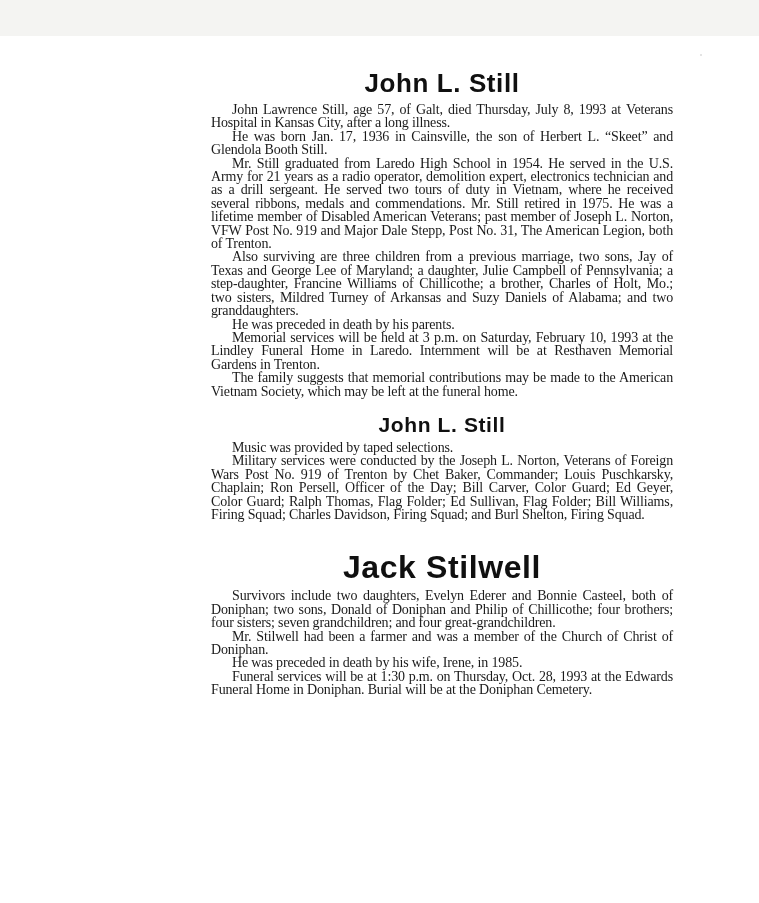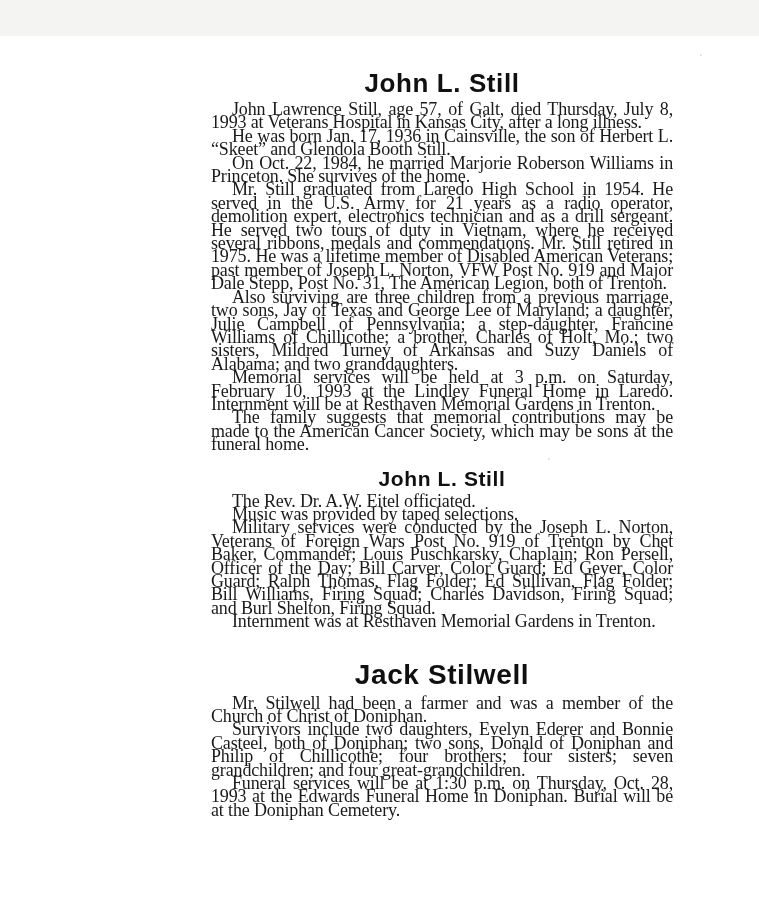--- a/index.html
+++ b/index.html
@@ -27,24 +27,24 @@
   .obit-title {
     font-family: "Liberation Sans", "DejaVu Sans", sans-serif;
     font-weight: 700;
     text-align: center;
     color: #101010;
     margin: 0;
     letter-spacing: 0.6px;
   }
   .title-lg { font-size: 26px; line-height: 30px; margin-bottom: 5px; }
   .title-md { font-size: 21px; line-height: 25px; margin: 14px 0 4px; }
-  .title-xl { font-size: 28px; line-height: 32px; margin: 30px 0 6px; }
+  .title-xl { font-size: 32px; line-height: 32px; margin: 30px 0 6px; }
   .obit p {
     margin: 0;
-    font-size: 18px;
+    font-size: 14px;
     line-height: 13.4px;
     text-align: justify;
     text-indent: 21px;
     letter-spacing: -0.15px;
     color: #1a1a1a;
   }
   
   .speck {
     position: absolute;
     background: #b9b9b9;
@@ -56,39 +56,38 @@
 </head>
 <body>
 
 <div class="page">
   <div class="column">
 
     <section class="obit">
       <h1 class="obit-title title-lg">John L. Still</h1>
       <p>John Lawrence Still, age 57, of Galt, died Thursday, July 8, 1993 at Veterans Hospital in Kansas City, after a long illness.</p>
       <p>He was born Jan. 17, 1936 in Cainsville, the son of Herbert L. “Skeet” and Glendola Booth Still.</p>
-      <p>On Oct. 22, 1984, he married Marjorie Roberson Williams in Princeton. She survives of the home.</p>
       <p>Mr. Still graduated from Laredo High School in 1954. He served in the U.S. Army for 21 years as a radio operator, demolition expert, electronics technician and as a drill sergeant. He served two tours of duty in Vietnam, where he received several ribbons, medals and commendations. Mr. Still retired in 1975. He was a lifetime member of Disabled American Veterans; past member of Joseph L. Norton, VFW Post No. 919 and Major Dale Stepp, Post No. 31, The American Legion, both of Trenton.</p>
       <p>Also surviving are three children from a previous marriage, two sons, Jay of Texas and George Lee of Maryland; a daughter, Julie Campbell of Pennsylvania; a step-daughter, Francine Williams of Chillicothe; a brother, Charles of Holt, Mo.; two sisters, Mildred Turney of Arkansas and Suzy Daniels of Alabama; and two granddaughters.</p>
+      <p>He was preceded in death by his parents.</p>
       <p>Memorial services will be held at 3 p.m. on Saturday, February 10, 1993 at the Lindley Funeral Home in Laredo. Internment will be at Resthaven Memorial Gardens in Trenton.</p>
-      <p>The family suggests that memorial contributions may be made to the American Cancer Society, which may be sons at the funeral home.</p>
+      <p>The family suggests that memorial contributions may be made to the American Vietnam Society, which may be left at the funeral home.</p>
     </section>
 
     <section class="obit">
       <h1 class="obit-title title-md">John L. Still</h1>
-      <p>The Rev. Dr. A.W. Eitel officiated.</p>
       <p>Music was provided by taped selections.</p>
       <p>Military services were conducted by the Joseph L. Norton, Veterans of Foreign Wars Post No. 919 of Trenton by Chet Baker, Commander; Louis Puschkarsky, Chaplain; Ron Persell, Officer of the Day; Bill Carver, Color Guard; Ed Geyer, Color Guard; Ralph Thomas, Flag Folder; Ed Sullivan, Flag Folder; Bill Williams, Firing Squad; Charles Davidson, Firing Squad; and Burl Shelton, Firing Squad.</p>
-      <p>Internment was at Resthaven Memorial Gardens in Trenton.</p>
     </section>
 
     <section class="obit">
       <h1 class="obit-title title-xl">Jack Stilwell</h1>
+      <p>Survivors include two daughters, Evelyn Ederer and Bonnie Casteel, both of Doniphan; two sons, Donald of Doniphan and Philip of Chillicothe; four brothers; four sisters; seven grandchildren; and four great-grandchildren.</p>
       <p>Mr. Stilwell had been a farmer and was a member of the Church of Christ of Doniphan.</p>
-      <p>Survivors include two daughters, Evelyn Ederer and Bonnie Casteel, both of Doniphan; two sons, Donald of Doniphan and Philip of Chillicothe; four brothers; four sisters; seven grandchildren; and four great-grandchildren.</p>
+      <p>He was preceded in death by his wife, Irene, in 1985.</p>
       <p>Funeral services will be at 1:30 p.m. on Thursday, Oct. 28, 1993 at the Edwards Funeral Home in Doniphan. Burial will be at the Doniphan Cemetery.</p>
     </section>
 
   </div>
 
   <span class="speck" style="left:62px;  top:868px;"></span>
   <span class="speck" style="left:548px; top:422px;"></span>
   <span class="speck" style="left:700px; top:18px;"></span>
 </div>
 

